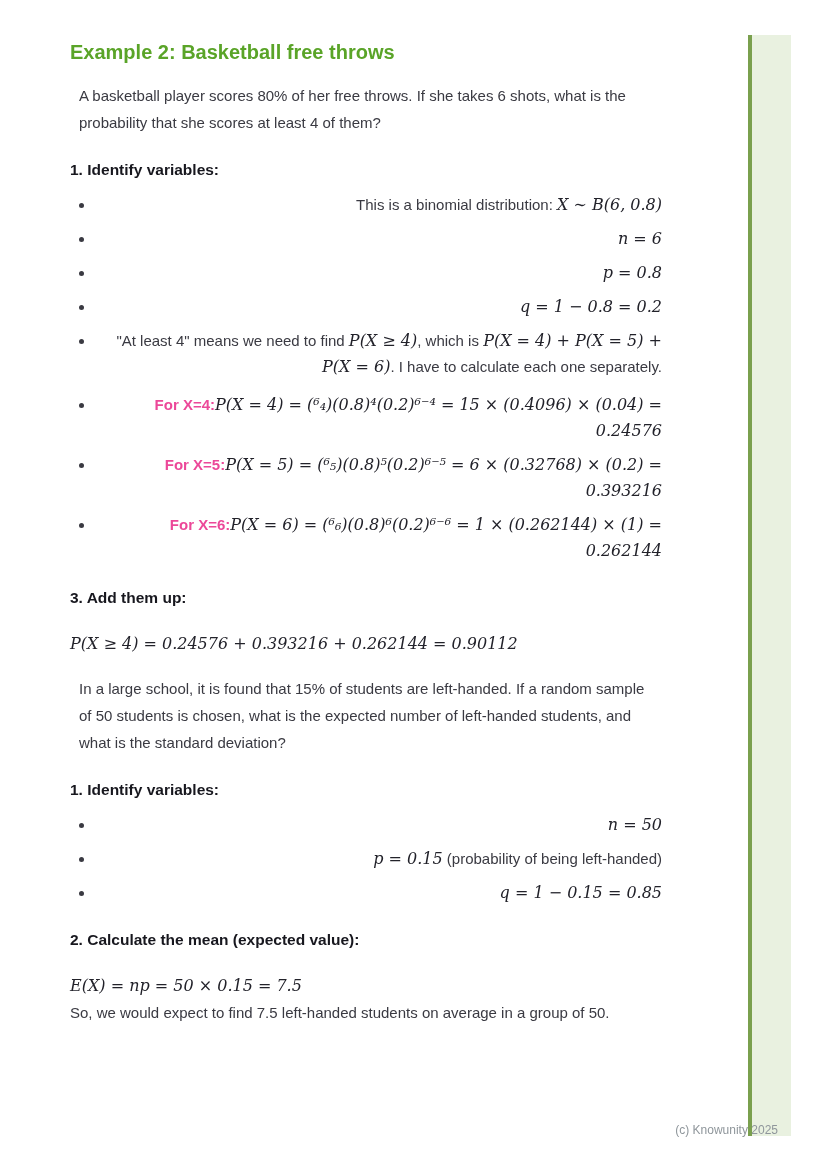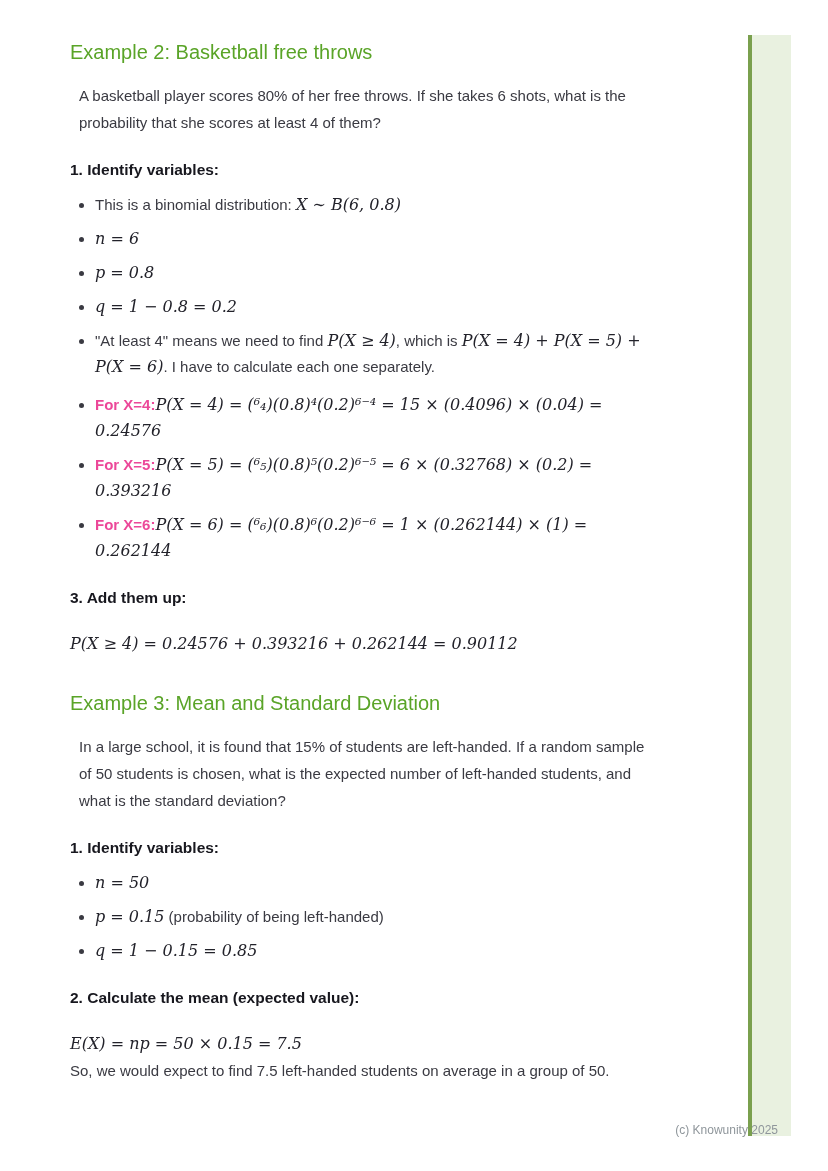--- a/index.html
+++ b/index.html
@@ -34,21 +34,21 @@
     position: absolute;
     left: 70px;
     top: 40px;
     width: 592px;
     color: #3a3a42;
     z-index: 0;
   }
   h2.section-title {
     color: #5aa428;
     font-size: 20px;
-    font-weight: 400;
+    font-weight: 700;
     line-height: 24px;
     margin: 0;
   }
   h2.mt { margin-top: 34px; }
   p.body-text {
     font-size: 15px;
     line-height: 27px;
     margin: 18px 9px 0;
     color: #3a3a42;
   }
@@ -62,20 +62,21 @@
   ul.bullets {
     margin: 12px 0 0;
     padding-left: 25px;
     list-style: disc;
   }
   ul.bullets li {
     font-size: 15px;
     line-height: 26px;
     margin: 8px 0;
     color: #3a3a42;
+    text-align: right;
   }
   .math {
     font-family: "DejaVu Serif", serif;
     font-style: italic;
     font-size: 16px;
     color: #22222a;
   }
   b.inline-label {
     font-weight: 700;
     color: #ec4899;
@@ -115,21 +116,20 @@
     <ul class="bullets">
       <li><b class="inline-label">For X=4:</b><span class="math">P(X = 4) = (⁶₄)(0.8)⁴(0.2)⁶⁻⁴ = 15 × (0.4096) × (0.04) = 0.24576</span></li>
       <li><b class="inline-label">For X=5:</b><span class="math">P(X = 5) = (⁶₅)(0.8)⁵(0.2)⁶⁻⁵ = 6 × (0.32768) × (0.2) = 0.393216</span></li>
       <li><b class="inline-label">For X=6:</b><span class="math">P(X = 6) = (⁶₆)(0.8)⁶(0.2)⁶⁻⁶ = 1 × (0.262144) × (1) = 0.262144</span></li>
     </ul>
 
     <p class="step-heading">3. Add them up:</p>
 
     <p class="formula-block"><span class="math">P(X ≥ 4) = 0.24576 + 0.393216 + 0.262144 = 0.90112</span><br></p>
 
-    <h2 class="section-title mt">Example 3: Mean and Standard Deviation</h2>
 
     <p class="body-text">In a large school, it is found that 15% of students are left-handed. If a random sample of 50 students is chosen, what is the expected number of left-handed students, and what is the standard deviation?</p>
 
     <p class="step-heading">1. Identify variables:</p>
 
     <ul class="bullets">
       <li><span class="math">n = 50</span></li>
       <li><span class="math">p = 0.15</span><span> (probability of being left-handed)</span></li>
       <li><span class="math">q = 1 − 0.15 = 0.85</span></li>
     </ul>

